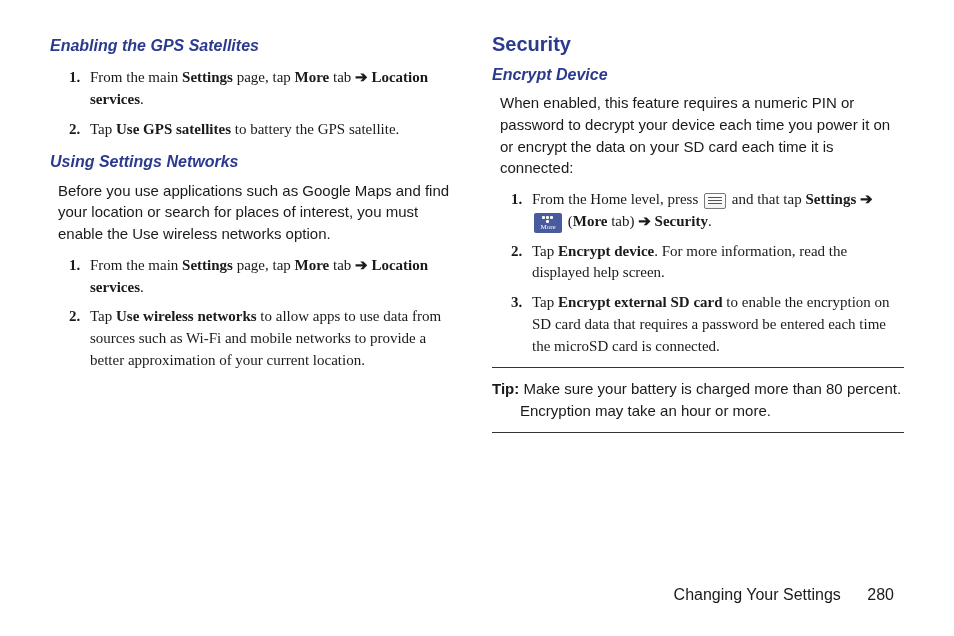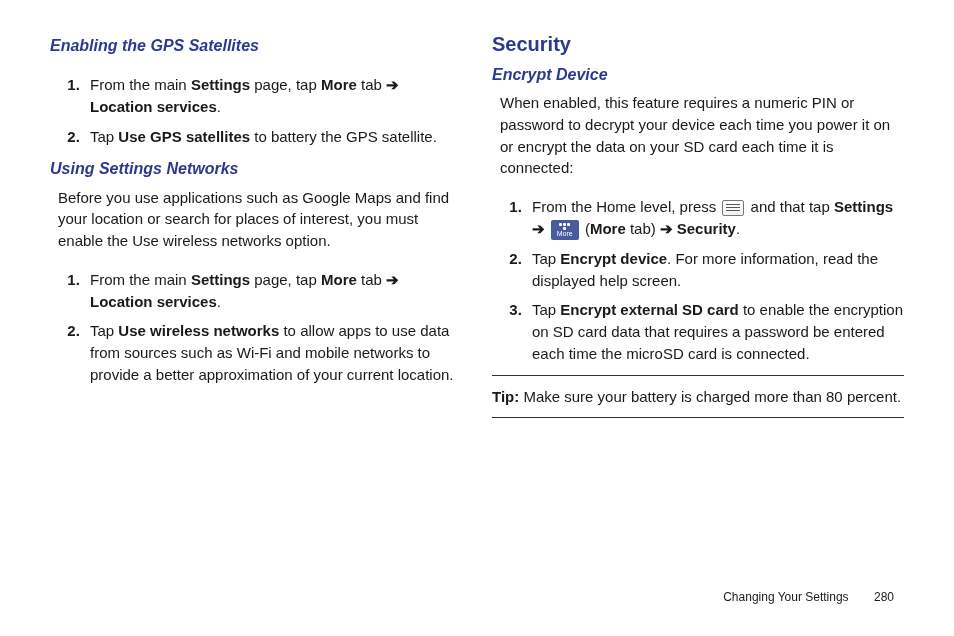--- a/index.html
+++ b/index.html
@@ -31,22 +31,23 @@
   .h2 {
     font-weight: bold;
     color: #2a3a8e;
     font-size: 20px;
     margin: 0 0 4px 0;
   }
   .para {
     margin: 0 0 8px 8px;
   }
   ol.steps {
-    margin: 17px 0 10px 14px;
+    margin: 10px 0 10px 14px;
     padding: 0 0 0 20px;
+    font-family: Liberation Serif, serif;
   }
   ol.steps li {
     padding-left: 6px;
     margin-bottom: 8px;
   }
   ol.steps li::marker {
     font-weight: bold;
   }
   .b { font-weight: bold; }
   .arrow { font-weight: bold; }
@@ -106,21 +107,21 @@
   .tip {
     margin: 6px 0 2px 0;
   }
   .tip-body {
     margin-left: 28px;
   }
   .footer {
     position: absolute;
     bottom: 30px;
     right: 60px;
-    font-size: 12px;
+    font-size: 16px;
     color: #1a1a1a;
   }
   .footer .pn {
     margin-left: 22px;
   }
 </style>
 </head>
 <body>
 
 <div class="page">
@@ -163,20 +164,21 @@
         <span>Tap </span><span class="b">Encrypt device</span><span>. For more information, read the displayed help screen.</span>
       </li>
       <li>
         <span>Tap </span><span class="b">Encrypt external SD card</span><span> to enable the encryption on SD card data that requires a password be entered each time the microSD card is connected.</span>
       </li>
     </ol>
 
     <hr class="rule">
     <div class="tip">
       <span class="b">Tip:</span><span> Make sure your battery is charged more than 80 percent.</span>
+      <div class="tip-body">Encryption may take an hour or more.</div>
     </div>
     <hr class="rule">
   </div>
 
 </div>
 
 <div class="footer">
   <span>Changing Your Settings</span>
   <span class="pn">280</span>
 </div>

